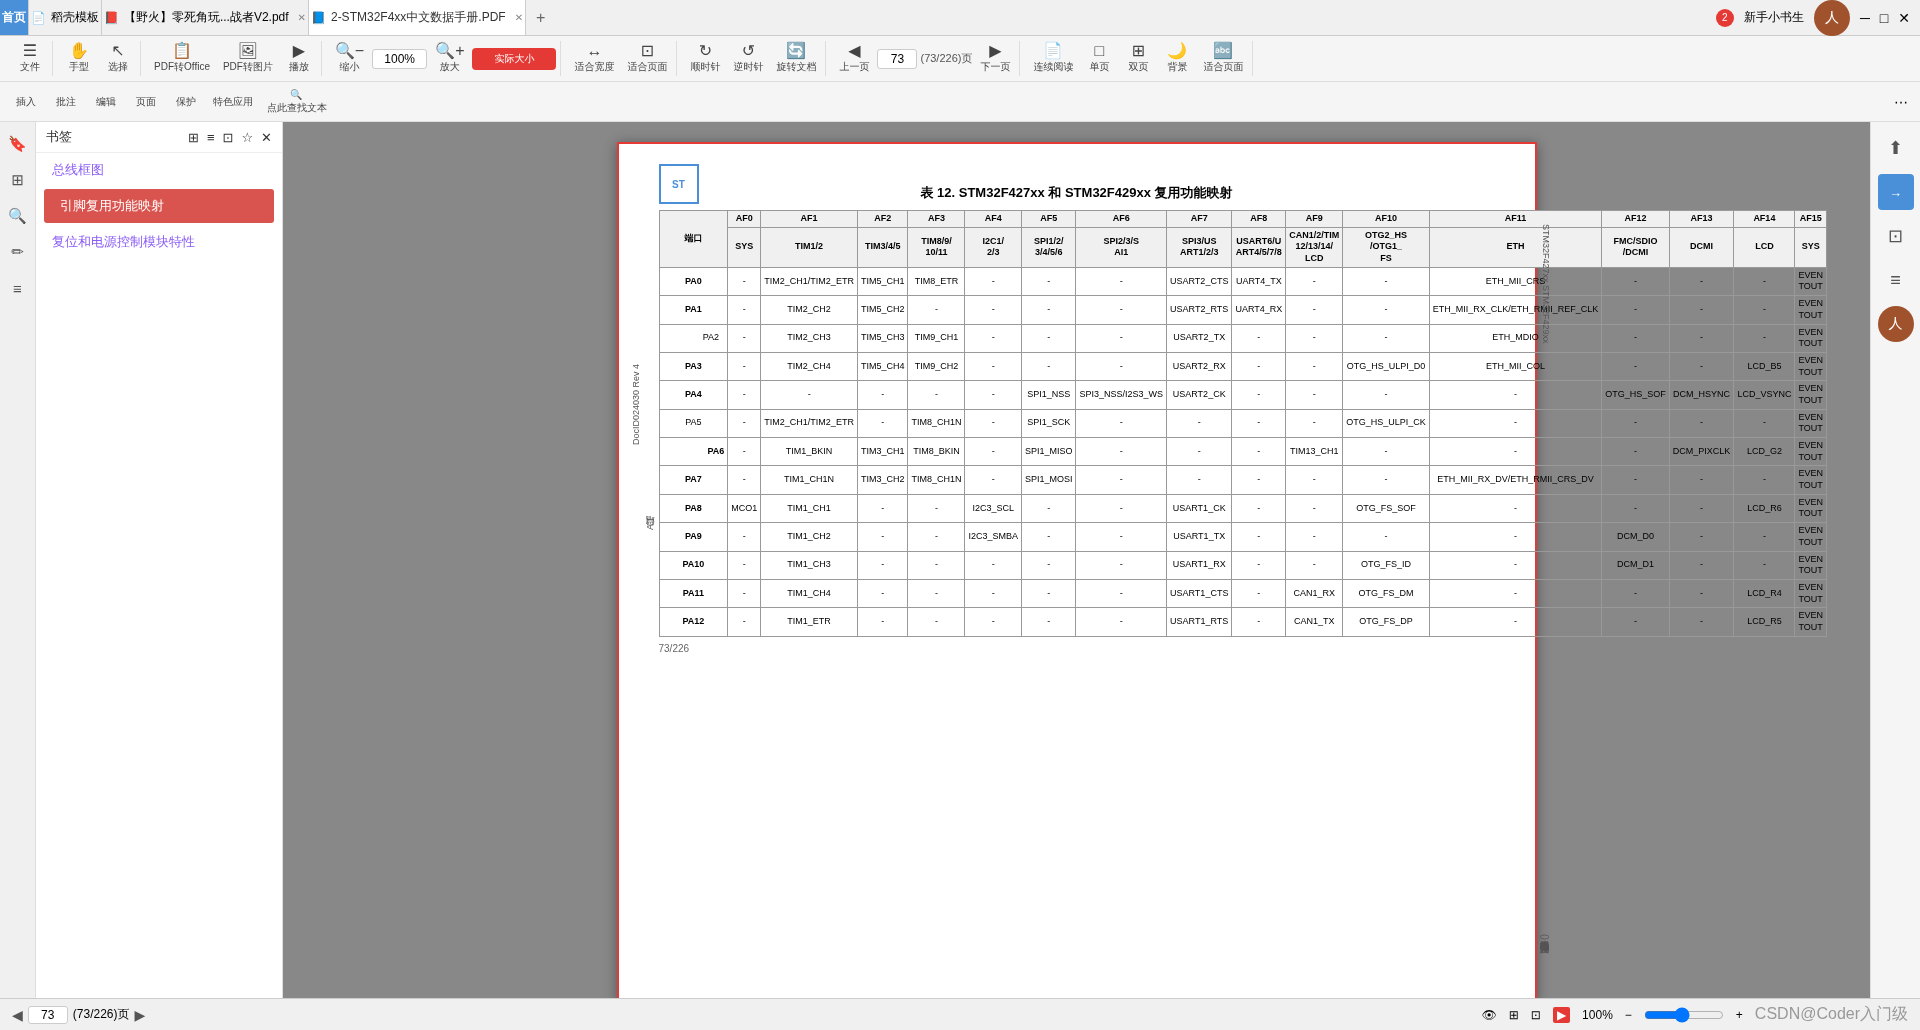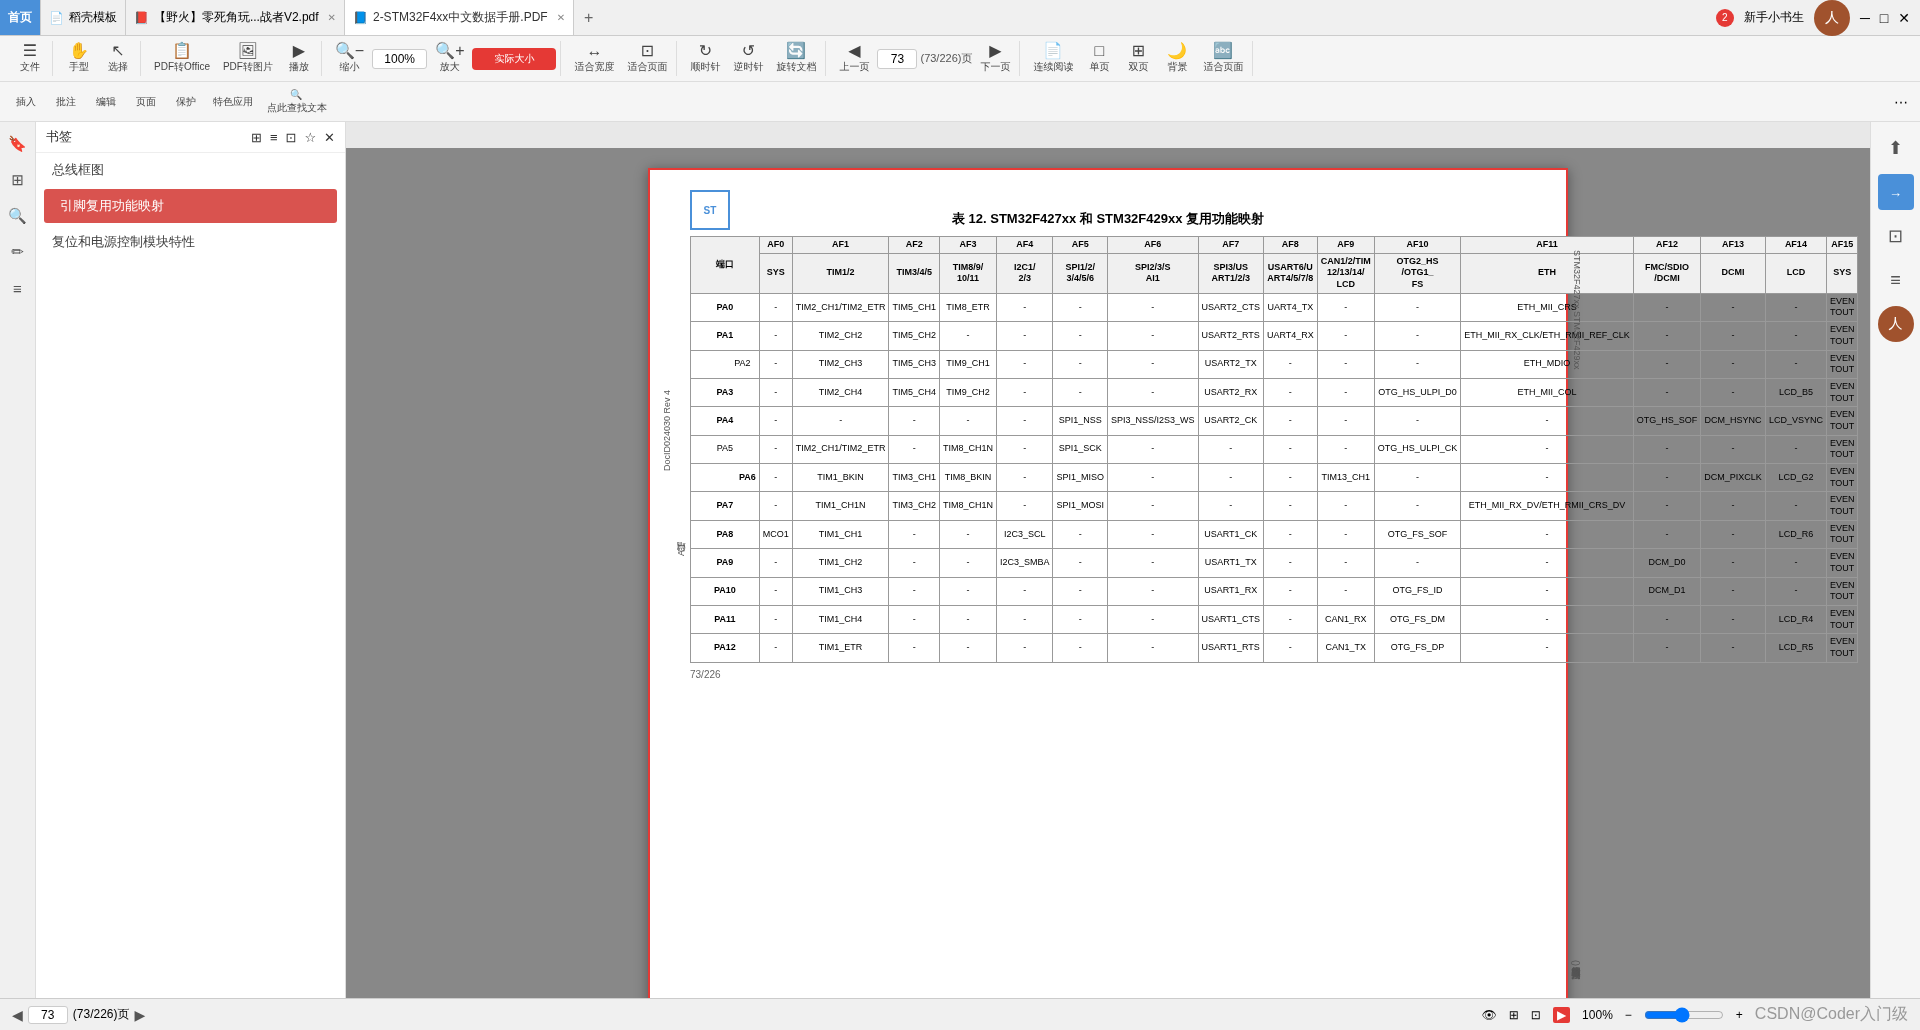--- a/index.html
+++ b/index.html
@@ -1,50 +1,50 @@
 <!DOCTYPE html>
 <html><head>
   <meta charset="utf-8">
   <style>
     * { margin: 0; padding: 0; box-sizing: border-box; }
     body { font-family: 'Microsoft YaHei', Arial, sans-serif; background: #e8e8e8; overflow: hidden; width: 1920px; height: 1030px; }
 
     
     #tab-bar { display: flex; align-items: stretch; background: #f0f0f0; height: 36px; border-bottom: 1px solid #ccc; }
-    .tab { display: flex; align-items: center; padding: 0 8px; font-size: 12px; border-right: 1px solid #ccc; cursor: pointer; white-space: nowrap; gap: 5px; }
+    .tab { display: flex; align-items: center; padding: 0 2px; font-size: 12px; border-right: 1px solid #ccc; cursor: pointer; white-space: nowrap; gap: 5px; }
     .tab.active { background: #fff; color: #333; }
     .tab.home { background: #4a90d9; color: #fff; font-weight: bold; }
     .tab .close-x { font-size: 10px; color: #888; cursor: pointer; margin-left: 4px; }
     .tab-plus { display: flex; align-items: center; padding: 0 10px; cursor: pointer; font-size: 16px; color: #666; }
 
     
     #toolbar { display: flex; align-items: center; background: #f5f5f5; border-bottom: 1px solid #ddd; padding: 4px 8px; gap: 4px; flex-wrap: wrap; height: 46px; }
     .toolbar-group { display: flex; align-items: center; gap: 3px; padding: 0 4px; border-right: 1px solid #ddd; }
     .toolbar-btn { display: flex; flex-direction: column; align-items: center; justify-content: center; font-size: 10px; color: #444; cursor: pointer; padding: 2px 5px; border-radius: 3px; min-width: 36px; gap: 1px; }
     .toolbar-btn .icon { font-size: 16px; line-height: 1; }
     .toolbar-btn.red-btn { background: #e53935; color: #fff; border-radius: 4px; padding: 4px 22px; }
     .zoom-input { width: 55px; border: 1px solid #ccc; border-radius: 3px; text-align: center; font-size: 12px; padding: 2px; }
 
     
     #toolbar2 { display: flex; align-items: center; background: #f5f5f5; border-bottom: 1px solid #ddd; padding: 2px 8px; gap: 4px; height: 40px; }
 
     
     #main { display: flex; height: calc(1030px - 36px - 46px - 40px - 32px); }
 
     
-    #sidebar { width: 310px; background: #fff; border-right: 1px solid #ddd; display: flex; flex-direction: column; }
+    #sidebar { width: 247px; background: #fff; border-right: 1px solid #ddd; display: flex; flex-direction: column; }
     #sidebar-header { display: flex; align-items: center; justify-content: space-between; padding: 6px 10px; border-bottom: 1px solid #eee; }
     #sidebar-header span { font-size: 13px; color: #333; }
     .sidebar-icons { display: flex; gap: 8px; }
     .sidebar-icon { font-size: 14px; color: #666; cursor: pointer; }
-    .sidebar-item { padding: 8px 16px; font-size: 13px; color: #404040; cursor: pointer; }
+    .sidebar-item { padding: 8px 16px; font-size: 13px; color: #8b5cf6; cursor: pointer; }
     .sidebar-item.active { background: #d9534f; color: #fff; border-radius: 3px; margin: 2px 8px; }
 
     
-    #content { flex: 1; background: #888; overflow: auto; display: flex; justify-content: center; align-items: flex-start; padding: 20px; margin-top: 26px; }
+    #content { flex: 1; background: #888; overflow: auto; display: flex; justify-content: center; align-items: flex-start; padding: 20px; }
     #pdf-page { background: #fff; width: 920px; min-height: 860px; position: relative; padding: 30px 40px; box-shadow: 0 2px 12px rgba(0,0,0,0.4); border: 2px solid #e53935; }
     .pdf-table { width: 100%; border-collapse: collapse; font-size: 9px; }
     .pdf-table th, .pdf-table td { border: 1px solid #999; text-align: center; padding: 2px 3px; vertical-align: middle; line-height: 1.3; }
     .pdf-table th { background: #f0f0f0; font-weight: bold; }
 
     
     #statusbar { display: flex; align-items: center; justify-content: space-between; background: #f0f0f0; border-top: 1px solid #ccc; height: 32px; padding: 0 12px; font-size: 12px; }
     .status-left { display: flex; align-items: center; gap: 8px; }
     .status-right { display: flex; align-items: center; gap: 12px; }
     .page-nav { display: flex; align-items: center; gap: 5px; }

